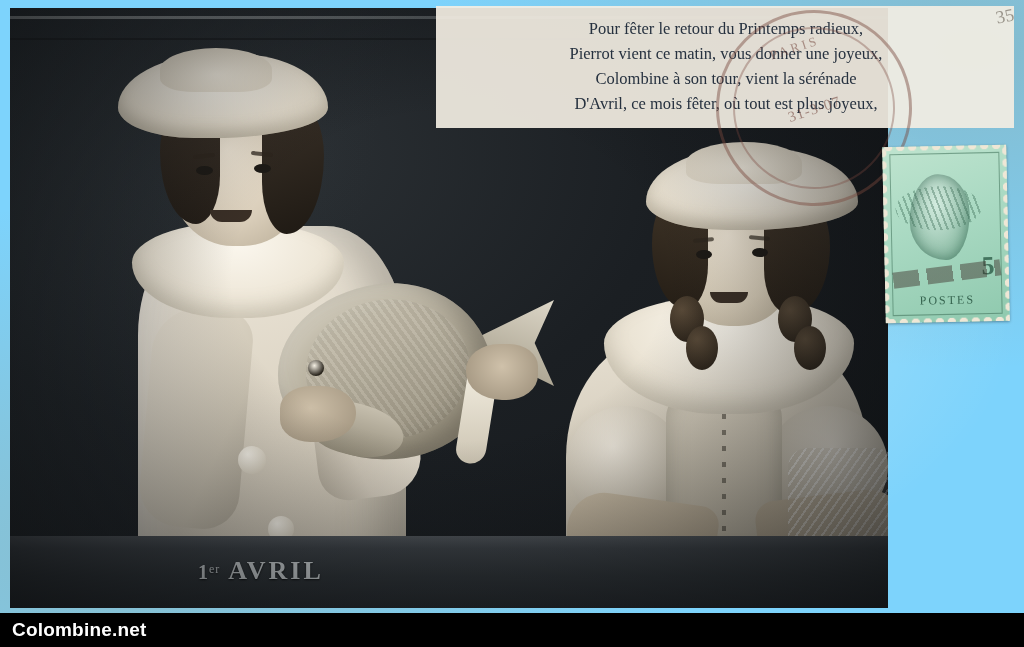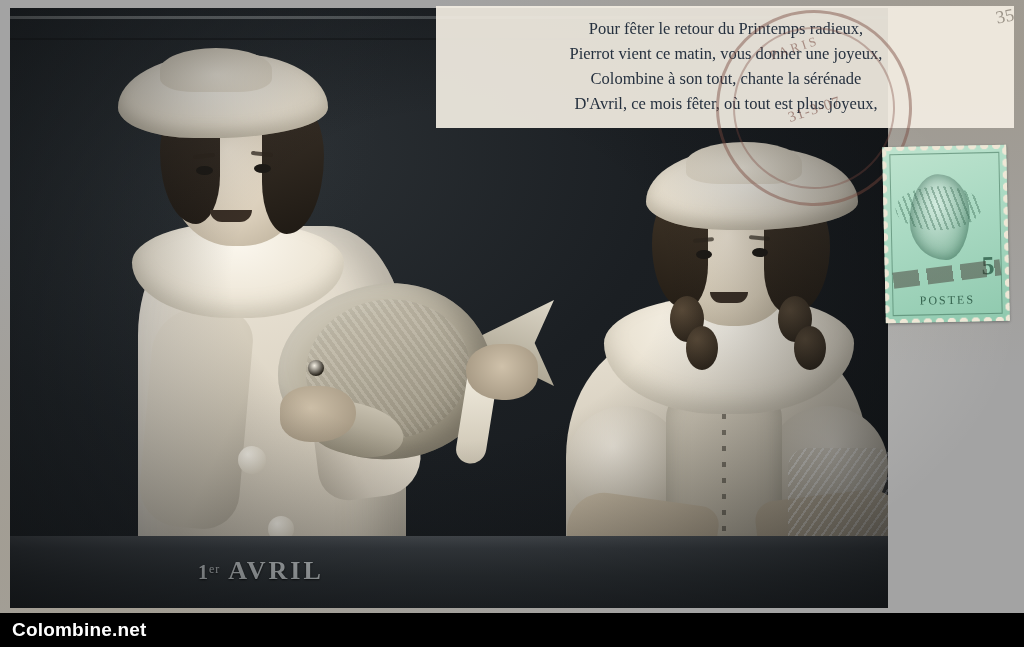--- a/index.html
+++ b/index.html
@@ -18,21 +18,21 @@
     background: #f2ece0;
   }
 
   
   .postcard {
     position: absolute;
     left: 0;
     top: 0;
     width: 1024px;
     height: 615px;
-    background: #a3a3a3;
+    background: #7dd3fc;
     overflow: hidden;
     text-decoration: underline;
   }
 
   
   .paper-grain {
     position: absolute;
     inset: 0;
     background:
       radial-gradient(ellipse at 12% 90%, rgba(160,140,100,0.30), rgba(160,140,100,0) 45%),
@@ -768,21 +768,21 @@
       <div class="avril-caption">
         <span class="num">1</span><span class="sup">er</span><span class="word">AVRIL</span>
       </div>
 
       <div class="photo-vignette"></div>
     </div>
 
     <div class="verse">
       <div>Pour fêter le retour du Printemps radieux,</div>
       <div>Pierrot vient ce matin, vous donner une joyeux,</div>
-      <div>Colombine à son tout, chante la sérénade</div>
+      <div>Colombine à son tour, vient la sérénade</div>
       <div>D'Avril, ce mois fêter, où tout est plus joyeux,</div>
     </div>
 
     <div class="postmark">
       <div class="postmark-text">PARIS</div>
       <div class="postmark-date">31-3-07</div>
     </div>
 
     <div class="stamp">
       <div class="stamp-perf-t"></div>

